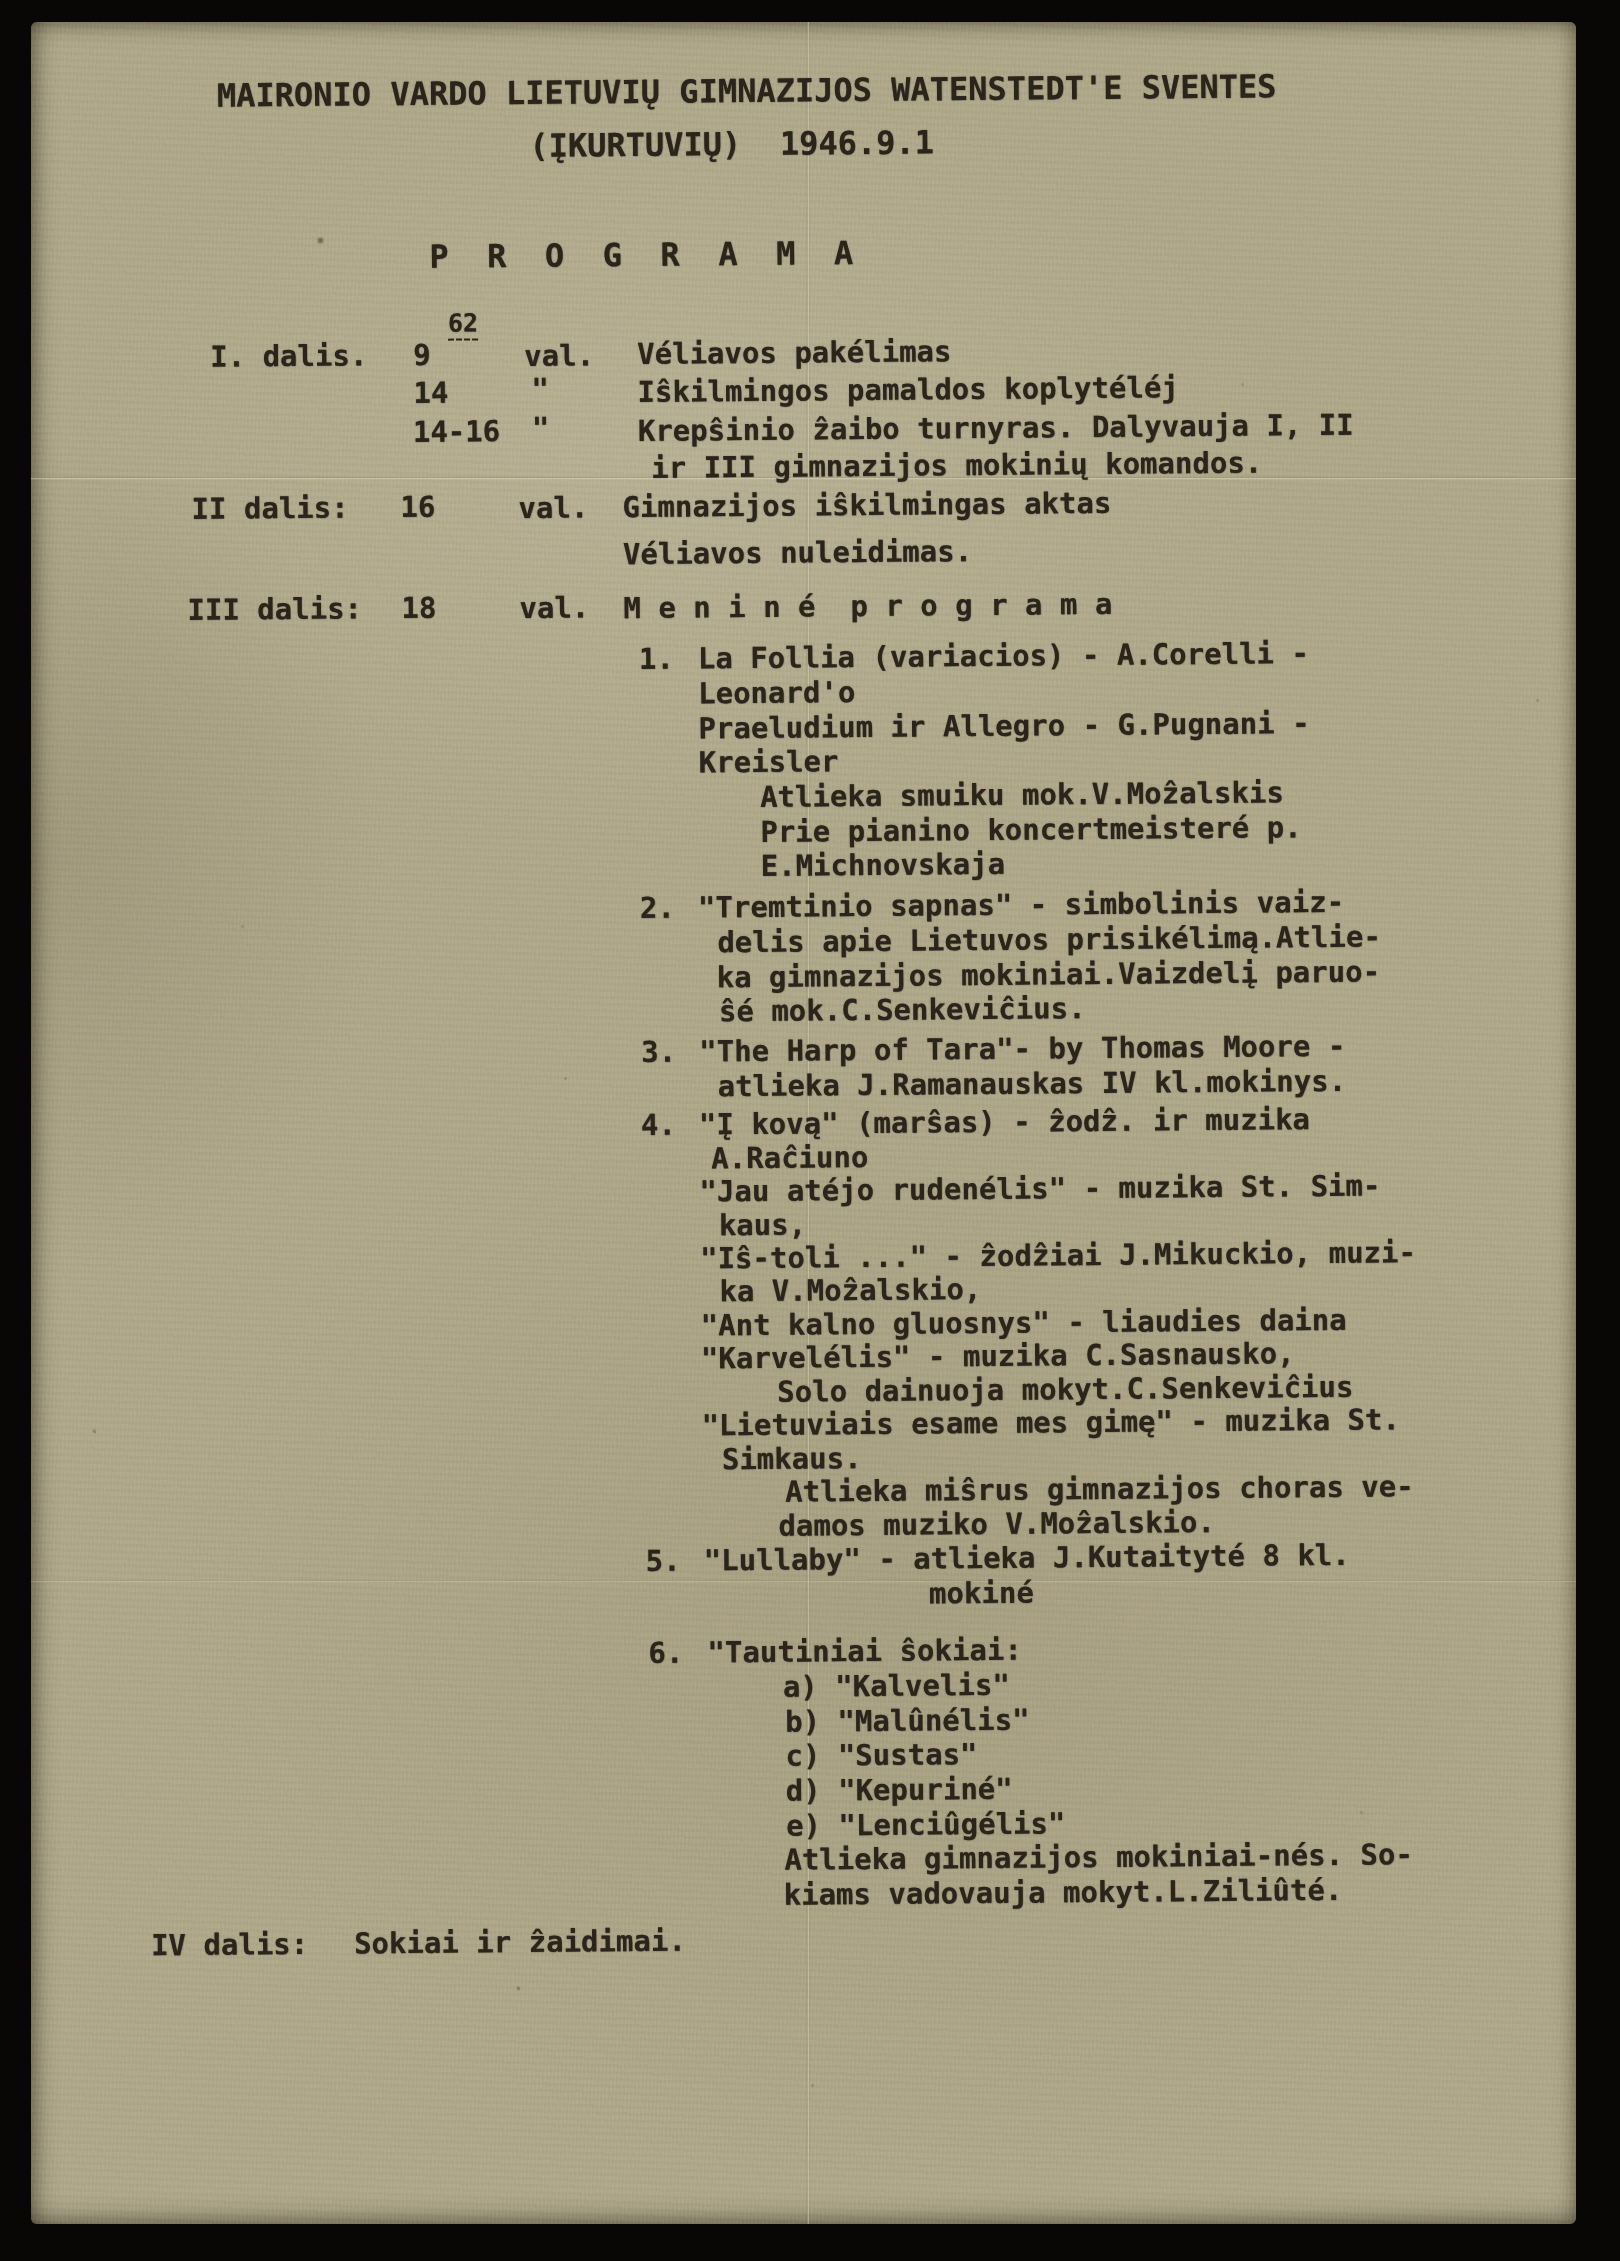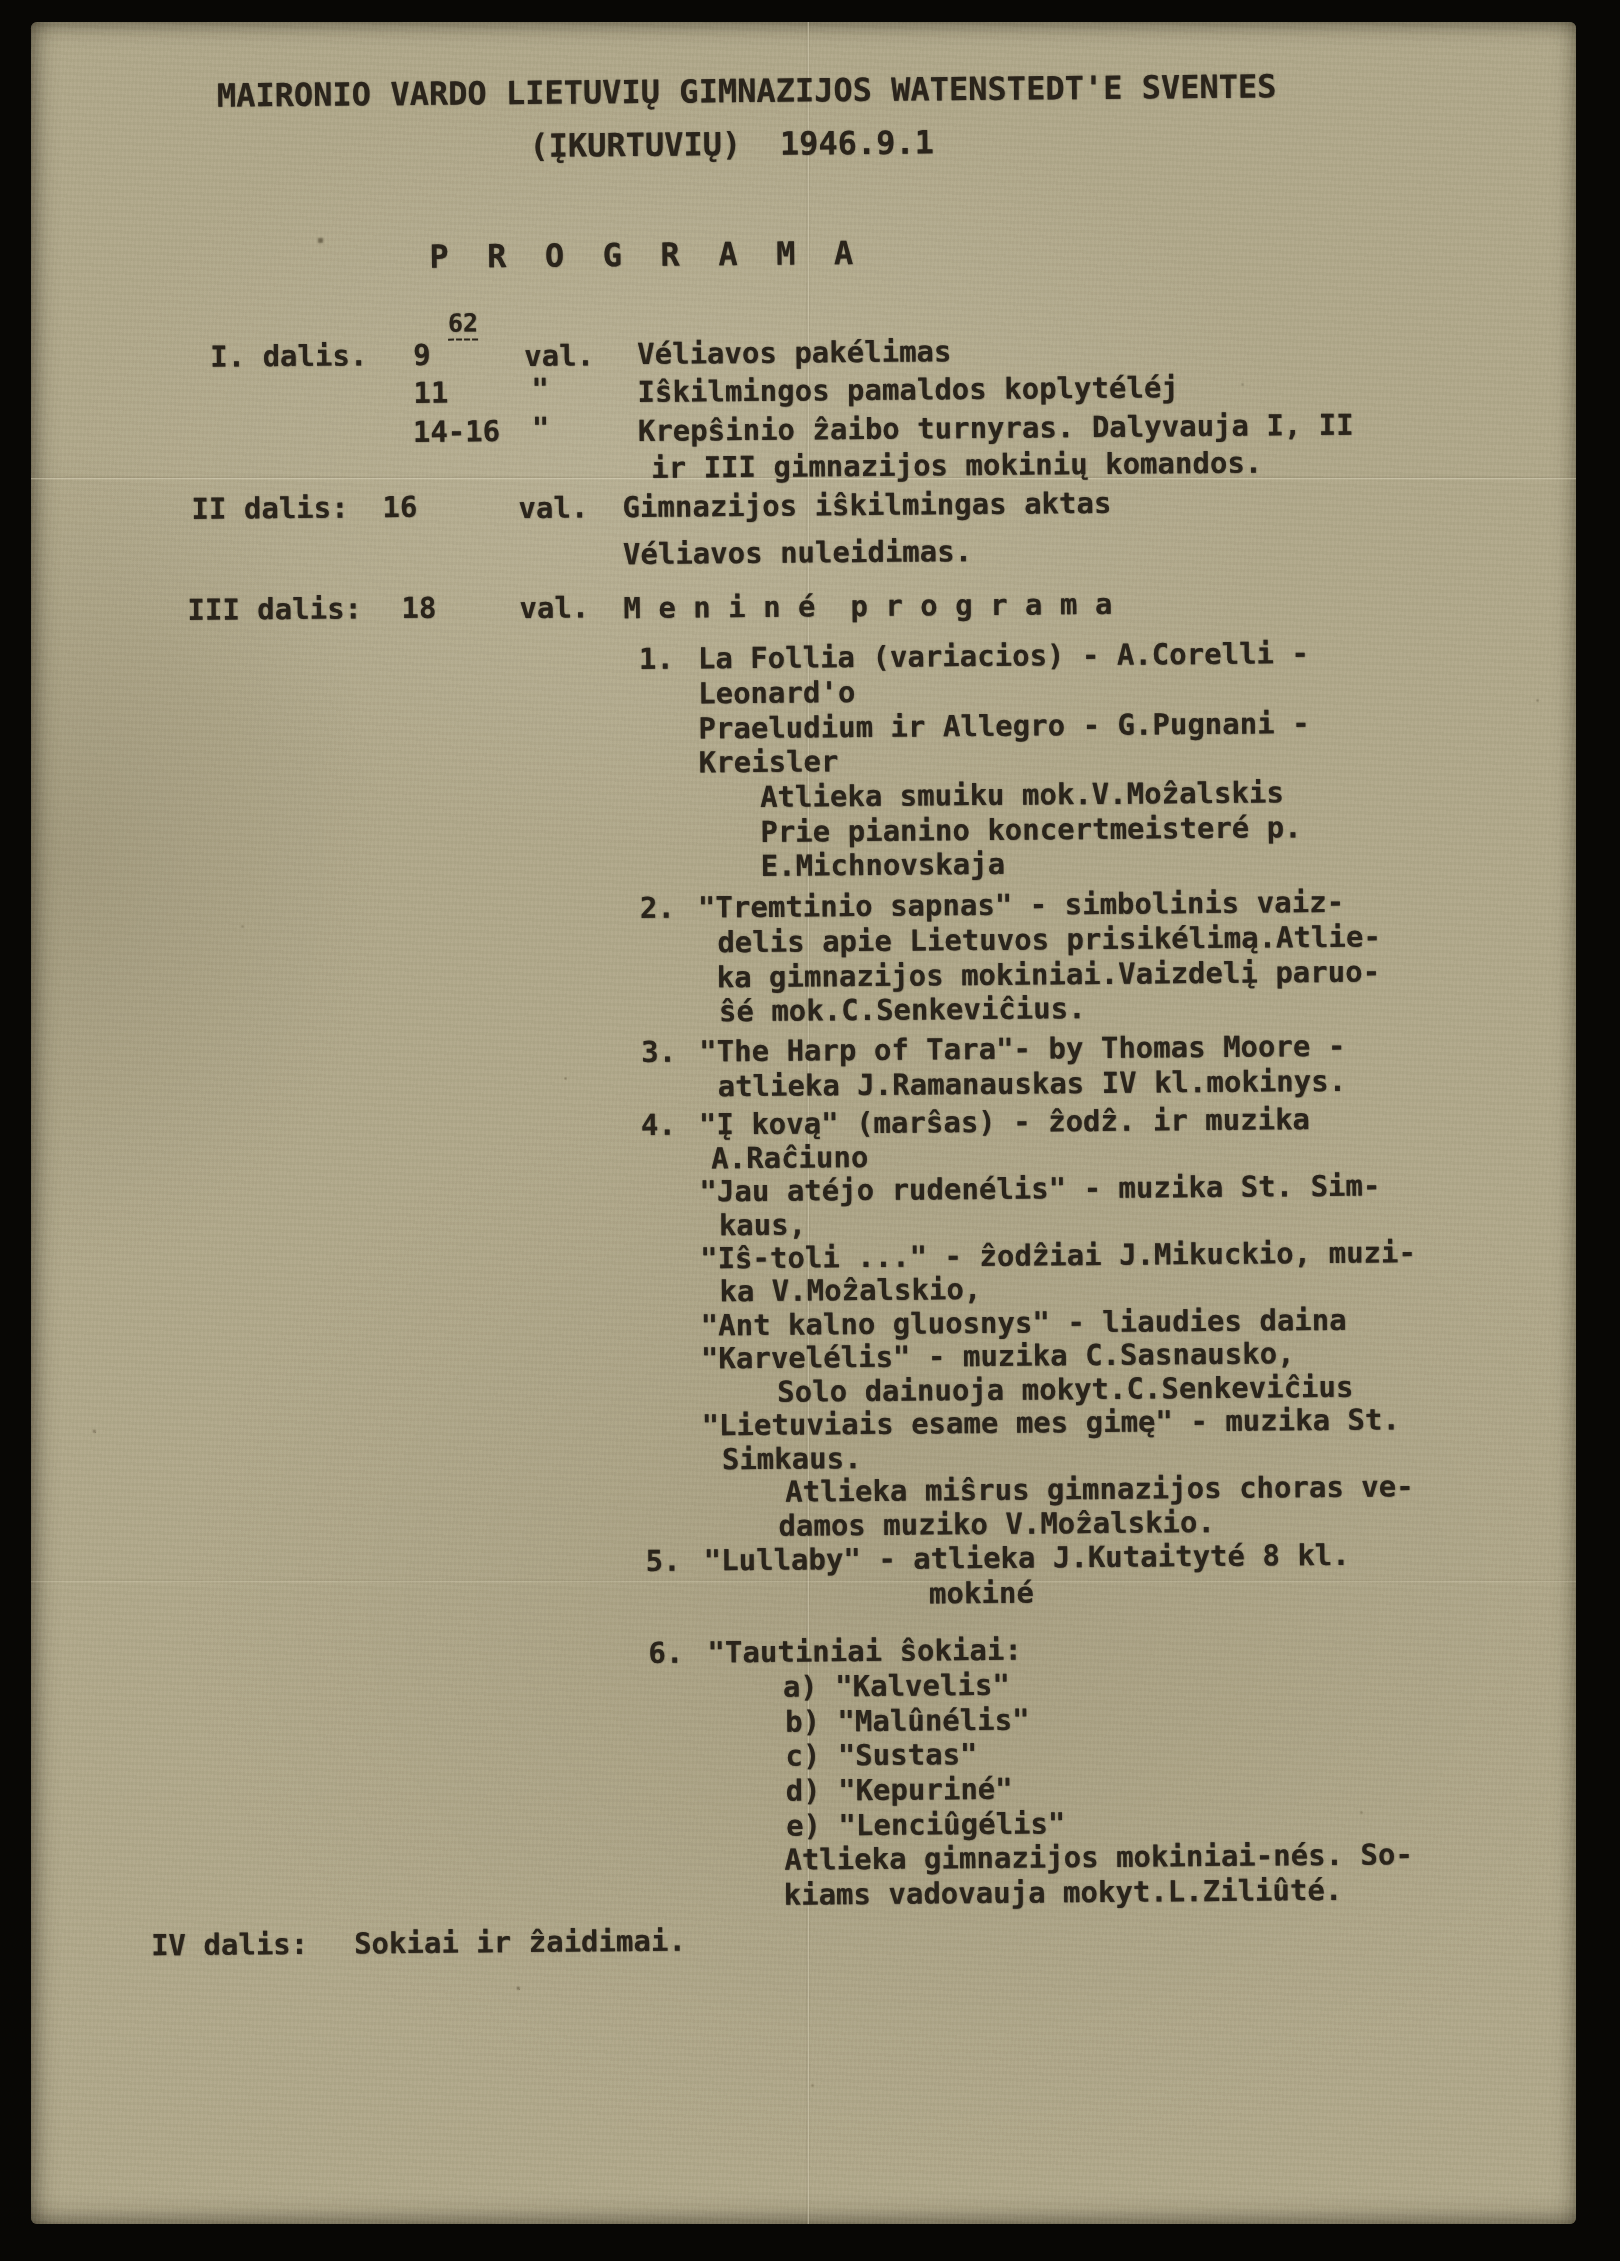--- a/index.html
+++ b/index.html
@@ -133,29 +133,29 @@
   <div class="paper-specks"></div>
   <div class="typed-text-layer">
       <div class="line lg" style="left: 195px; top: 58px;">MAIRONIO VARDO LIETUVIŲ GIMNAZIJOS WATENSTEDT'E SVENTES</div>
       <div class="line lg" style="left: 507px; top: 111px;">(ĮKURTUVIŲ)  1946.9.1</div>
       <div class="line lg" style="left: 406px; top: 221px;">P  R  O  G  R  A  M  A</div>
       <div class="line" style="left: 186px; top: 321px;">I. dalis.</div>
       <div class="line" style="left: 389px; top: 321px;">9</div>
       <div class="line sup" style="left: 424px; top: 291px;">62</div>
       <div class="line" style="left: 500px; top: 323px;">val.</div>
       <div class="line" style="left: 613px; top: 322px;">Véliavos pakélimas</div>
-      <div class="line" style="left: 389px; top: 359px;">11</div>
+      <div class="line" style="left: 389px; top: 359px;">14</div>
       <div class="line" style="left: 507px; top: 356px;">"</div>
       <div class="line" style="left: 613px; top: 360px;">Iŝkilmingos pamaldos koplytéléj</div>
       <div class="line" style="left: 388px; top: 398px;">14-16</div>
       <div class="line" style="left: 507px; top: 395px;">"</div>
       <div class="line" style="left: 613px; top: 399px;">Krepŝinio ẑaibo turnyras. Dalyvauja I, II</div>
       <div class="line" style="left: 626px; top: 436px;">ir III gimnazijos mokinių komandos.</div>
       <div class="line" style="left: 166px; top: 473px;">II dalis:</div>
-      <div class="line" style="left: 357px; top: 473px;">16</div>
+      <div class="line" style="left: 375px; top: 473px;">16</div>
       <div class="line" style="left: 493px; top: 475px;">val.</div>
       <div class="line" style="left: 597px; top: 475px;">Gimnazijos iŝkilmingas aktas</div>
       <div class="line" style="left: 597px; top: 522px;">Véliavos nuleidimas.</div>
       <div class="line" style="left: 161px; top: 574px;">III dalis:</div>
       <div class="line" style="left: 375px; top: 574px;">18</div>
       <div class="line" style="left: 493px; top: 575px;">val.</div>
       <div class="line" style="left: 597px; top: 576px;">M e n i n é  p r o g r a m a</div>
       <div class="line" style="left: 612px; top: 627px;">1.</div>
       <div class="line" style="left: 671px; top: 627px;">La Follia (variacios) - A.Corelli -</div>
       <div class="line" style="left: 671px; top: 662px;">Leonard'o</div>

